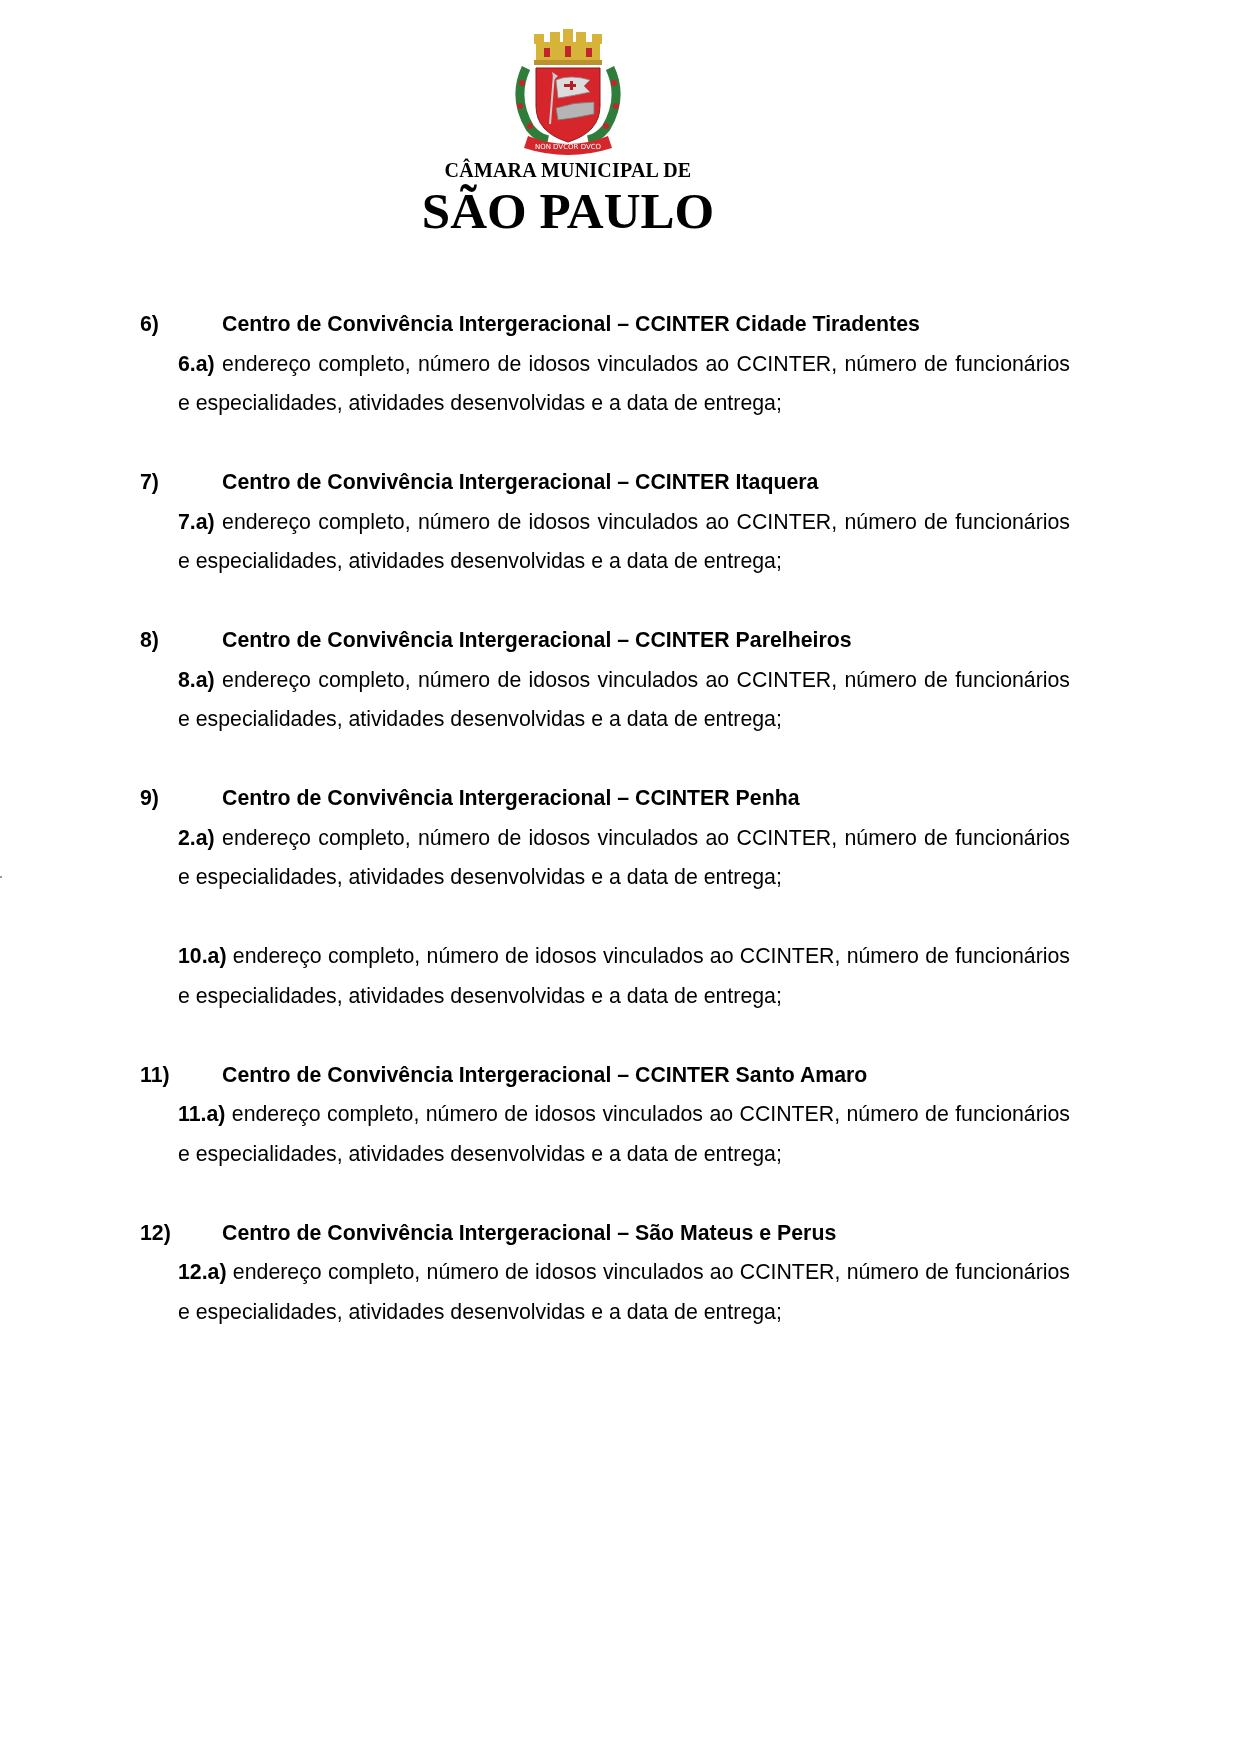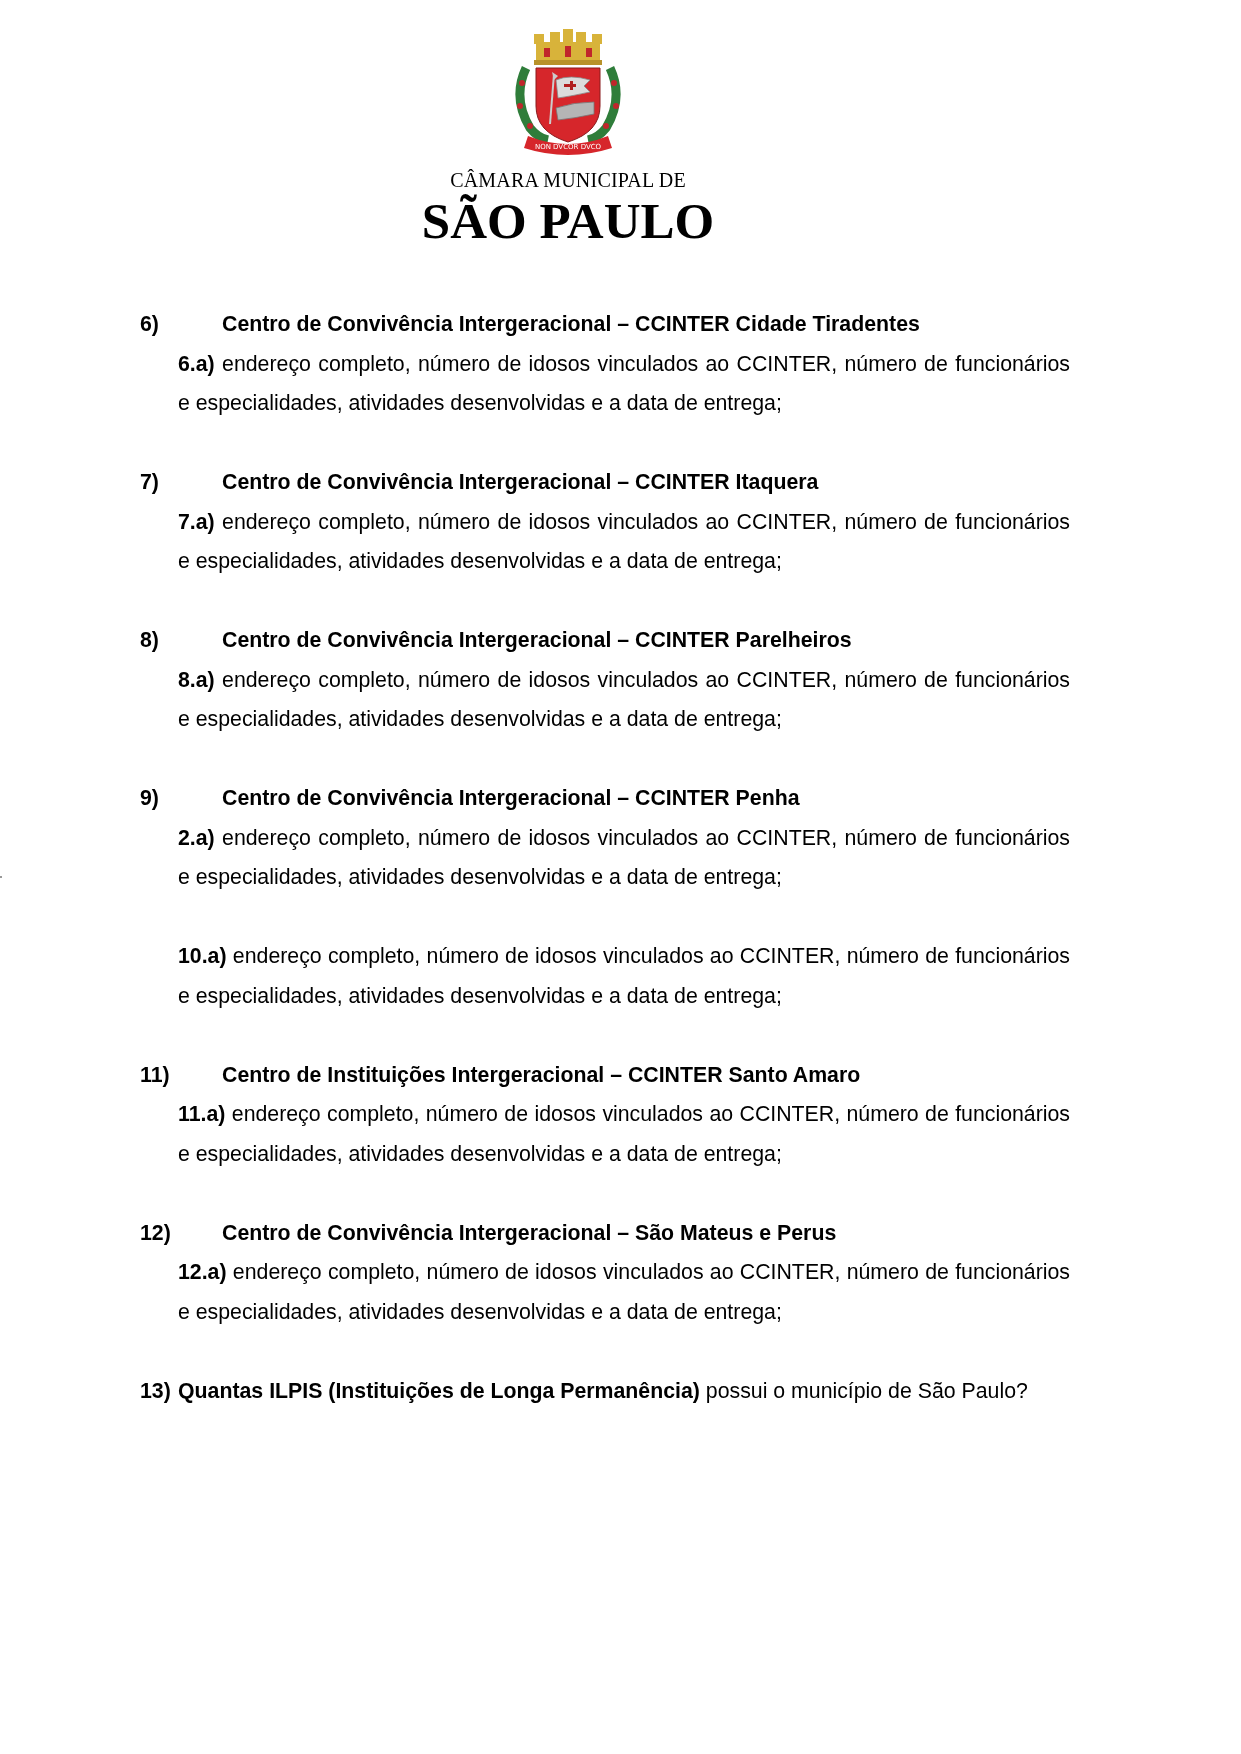--- a/index.html
+++ b/index.html
@@ -1,19 +1,19 @@
 <!DOCTYPE html>
 <html><head>
 <meta charset="utf-8">
 <style>
   html, body { margin: 0; padding: 0; background: #ffffff; }
   body { width: 1241px; height: 1754px; position: relative; overflow: hidden; color: #000; }
   .header { position: absolute; left: 0; top: 28px; width: 1136px; text-align: center; }
   .crest { width: 120px; height: 130px; margin: 0 auto; display: block; }
-  .org-line1 { font-family: "Liberation Serif", serif; font-weight: normal; font-size: 20px; letter-spacing: 0.2px; margin-top: 10px; line-height: 24px; }
+  .org-line1 { font-family: "Liberation Serif", serif; font-weight: bold; font-size: 20px; letter-spacing: 0.2px; line-height: 24px; }
   .org-line2 { font-family: "Liberation Serif", serif; font-weight: bold; font-size: 51px; line-height: 58px; margin-top: 0px; }
   .content { position: absolute; left: 140px; top: 305px; width: 930px; font-family: "Liberation Sans", sans-serif; font-size: 21.3px; line-height: 39.5px; }
   .item { position: relative; margin-bottom: 39.5px; }
   .item-head { display: flex; font-weight: bold; }
   .num { width: 38px; flex: none; }
   .head-text { flex: 1; margin-left: 44px; }
   .sub { padding-left: 38px; text-align: justify; text-align-last: left; }
   .sub-label { font-weight: bold; }
   .q13 { display: flex; }
   .q13 .body { flex: 1; text-align: justify; }
@@ -91,28 +91,24 @@
         <span class="head-text">Centro de Convivência Intergeracional – CCINTER Penha</span>
       </div>
     <div class="sub"><span class="sub-label">2.a)</span> <span>endereço completo, número de idosos vinculados ao CCINTER, número de funcionários e especialidades, atividades desenvolvidas e a data de entrega;</span></div>
   </div>
   <div class="item">
     <div class="sub"><span class="sub-label">10.a)</span> <span>endereço completo, número de idosos vinculados ao CCINTER, número de funcionários e especialidades, atividades desenvolvidas e a data de entrega;</span></div>
   </div>
   <div class="item">
     <div class="item-head">
         <span class="num">11)</span>
-        <span class="head-text">Centro de Instituições Intergeracional – CCINTER Santo Amaro</span>
+        <span class="head-text">Centro de Convivência Intergeracional – CCINTER Santo Amaro</span>
       </div>
     <div class="sub"><span class="sub-label">11.a)</span> <span>endereço completo, número de idosos vinculados ao CCINTER, número de funcionários e especialidades, atividades desenvolvidas e a data de entrega;</span></div>
   </div>
   <div class="item">
     <div class="item-head">
         <span class="num">12)</span>
         <span class="head-text">Centro de Convivência Intergeracional – São Mateus e Perus</span>
       </div>
     <div class="sub"><span class="sub-label">12.a)</span> <span>endereço completo, número de idosos vinculados ao CCINTER, número de funcionários e especialidades, atividades desenvolvidas e a data de entrega;</span></div>
   </div>
-  <div class="item q13">
-    <span class="num" style="font-weight:bold">13)</span>
-    <span class="body"><b>Quantas ILPIS (Instituições de Longa Permanência)</b><span> possui o município de São Paulo?</span></span>
-  </div>
 </div>
 
 </body></html>

